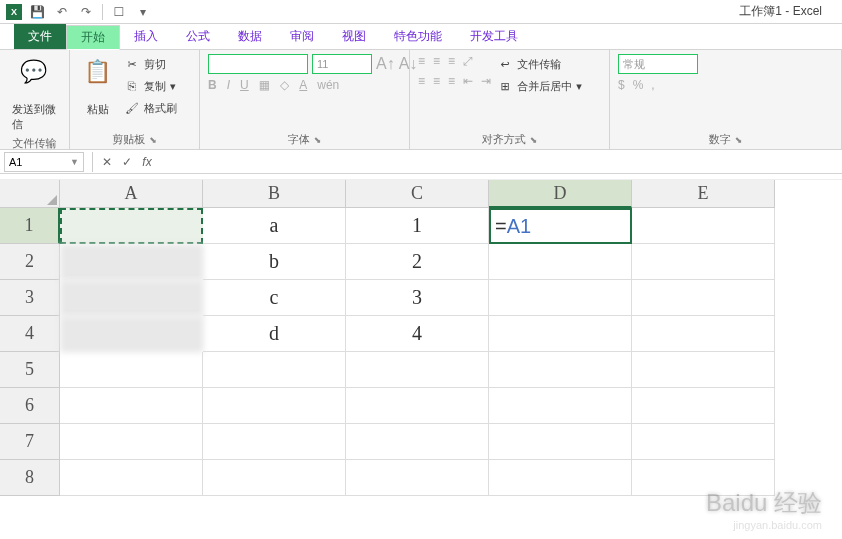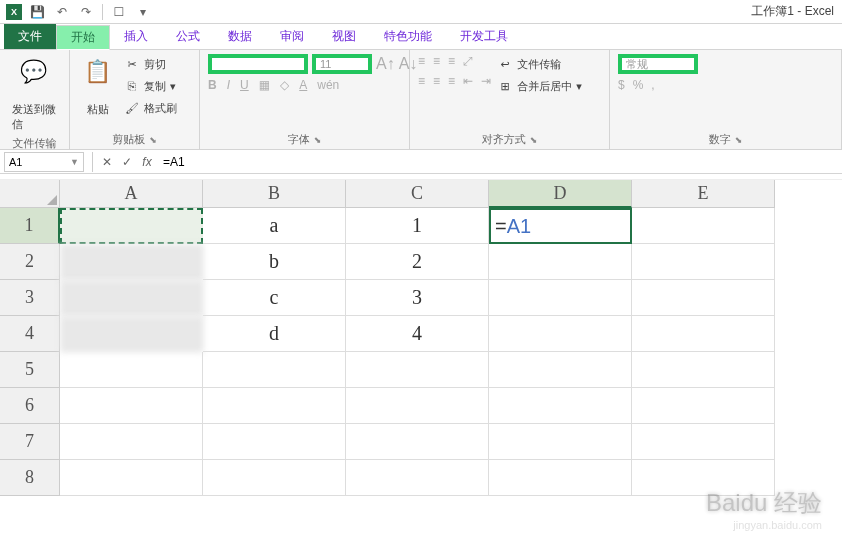--- a/index.html
+++ b/index.html
@@ -4,41 +4,41 @@
   <style>
     * { margin: 0; padding: 0; box-sizing: border-box; font-family: "Microsoft YaHei", sans-serif; }
     body { width: 842px; height: 539px; background: #fff; overflow: hidden; position: relative; }
     
     
     .title-bar { height: 24px; background: #fff; display: flex; align-items: center; border-bottom: 1px solid #d4d4d4; }
     .qat { display: flex; align-items: center; gap: 8px; padding-left: 6px; }
     .excel-icon { width: 16px; height: 16px; display: flex; align-items: center; justify-content: center; background: #217346; color: #fff; font-size: 9px; font-weight: bold; }
     .qat-icon { width: 16px; height: 16px; display: flex; align-items: center; justify-content: center; color: #666; font-size: 12px; cursor: pointer; }
     .qat-sep { width: 1px; height: 16px; background: #ccc; }
-    .title-text { position: absolute; left: 50%; transform: translateX(-50%); font-size: 12px; color: #444; width: 100%; text-align: right; padding-right: 8px; }
-    
-    
-    .tabs { height: 26px; background: #fff; display: flex; align-items: flex-end; padding-left: 4px; gap: 0; border-bottom: 1px solid #d4d4d4; }
+    .title-text { position: absolute; left: 50%; transform: translateX(-50%); font-size: 12px; color: #444; width: 100%; text-align: right; padding-right: 20px; }
+    
+    
+    .tabs { height: 26px; background: #fff; display: flex; align-items: flex-end; padding-left: 14px; gap: 0; border-bottom: 1px solid #d4d4d4; }
     .tab { padding: 4px 14px; font-size: 12px; color: #6d28d9; cursor: pointer; height: 100%; display: flex; align-items: center; }
     .tab.file { background: #217346; color: #fff; }
     .tab.active { background: #86efac; border: 1px solid #d4d4d4; border-bottom: 1px solid #fff; margin-bottom: -1px; color: #217346; }
     
     
     .ribbon { height: 100px; background: #f5f5f5; border-bottom: 1px solid #d4d4d4; display: flex; }
     .ribbon-group { border-right: 1px solid #d4d4d4; padding: 4px 8px 2px 8px; display: flex; flex-direction: column; justify-content: space-between; }
     .ribbon-group-content { display: flex; gap: 4px; flex: 1; align-items: flex-start; }
     .ribbon-group-label { font-size: 11px; color: #666; text-align: center; padding-top: 2px; display: flex; justify-content: center; align-items: center; gap: 4px; }
     .ribbon-btn-big { display: flex; flex-direction: column; align-items: center; gap: 2px; padding: 2px 4px; cursor: pointer; }
     .ribbon-btn-big .icon { width: 32px; height: 32px; display: flex; align-items: center; justify-content: center; font-size: 22px; }
     .ribbon-btn-big .label { font-size: 11px; color: #444; margin-top: 12px; }
     .ribbon-btn-sm { display: flex; align-items: center; gap: 4px; font-size: 11px; color: #444; cursor: pointer; padding: 2px; }
     .ribbon-btn-sm .icon { width: 16px; height: 16px; display: flex; align-items: center; justify-content: center; }
     .ribbon-col { display: flex; flex-direction: column; gap: 2px; }
     .ribbon-row { display: flex; gap: 4px; align-items: center; }
-    .font-box { border: 4px solid #22c55e; padding: 1px 4px; font-size: 11px; background: #fff; color: #999; min-width: 60px; height: 20px; display: flex; align-items: center; }
+    .font-box { border: 1px solid #22c55e; padding: 1px 4px; font-size: 11px; background: #fff; color: #999; min-width: 60px; height: 20px; display: flex; align-items: center; }
     .disabled { color: #b0b0b0; }
     .launcher { font-size: 9px; color: #888; cursor: pointer; }
     
     
     .formula-bar { height: 24px; border-bottom: 1px solid #d4d4d4; display: flex; align-items: center; background: #fff; }
     .name-box { width: 80px; height: 20px; border: 1px solid #ccc; margin: 0 4px; font-size: 11px; padding: 0 4px; display: flex; align-items: center; justify-content: space-between; }
     .name-box span:last-child { color: #888; font-size: 9px; }
     .fb-sep { width: 1px; height: 20px; background: #ccc; margin: 0 4px; }
     .fb-btn { width: 20px; height: 20px; display: flex; align-items: center; justify-content: center; color: #666; cursor: pointer; font-size: 12px; }
     .fb-input { flex: 1; padding: 0 6px; font-size: 12px; height: 20px; display: flex; align-items: center; }
@@ -208,21 +208,20 @@
   <div class="name-box">
       <span>A1</span>
       <span>▼</span>
     </div>
   <div class="fb-sep"></div>
   <div class="fb-btn">✕</div>
   <div class="fb-btn">✓</div>
   <div class="fb-btn">
       <i>fx</i>
     </div>
-  <div class="fb-input">=A1</div>
 </div>
 
 <div style="height:6px;border-bottom:1px solid #eee"></div>
 
 <div class="grid-area">
   <div class="col-headers">
     <div class="corner"></div>
     <div class="col-h">A</div>
     <div class="col-h">B</div>
     <div class="col-h">C</div>

